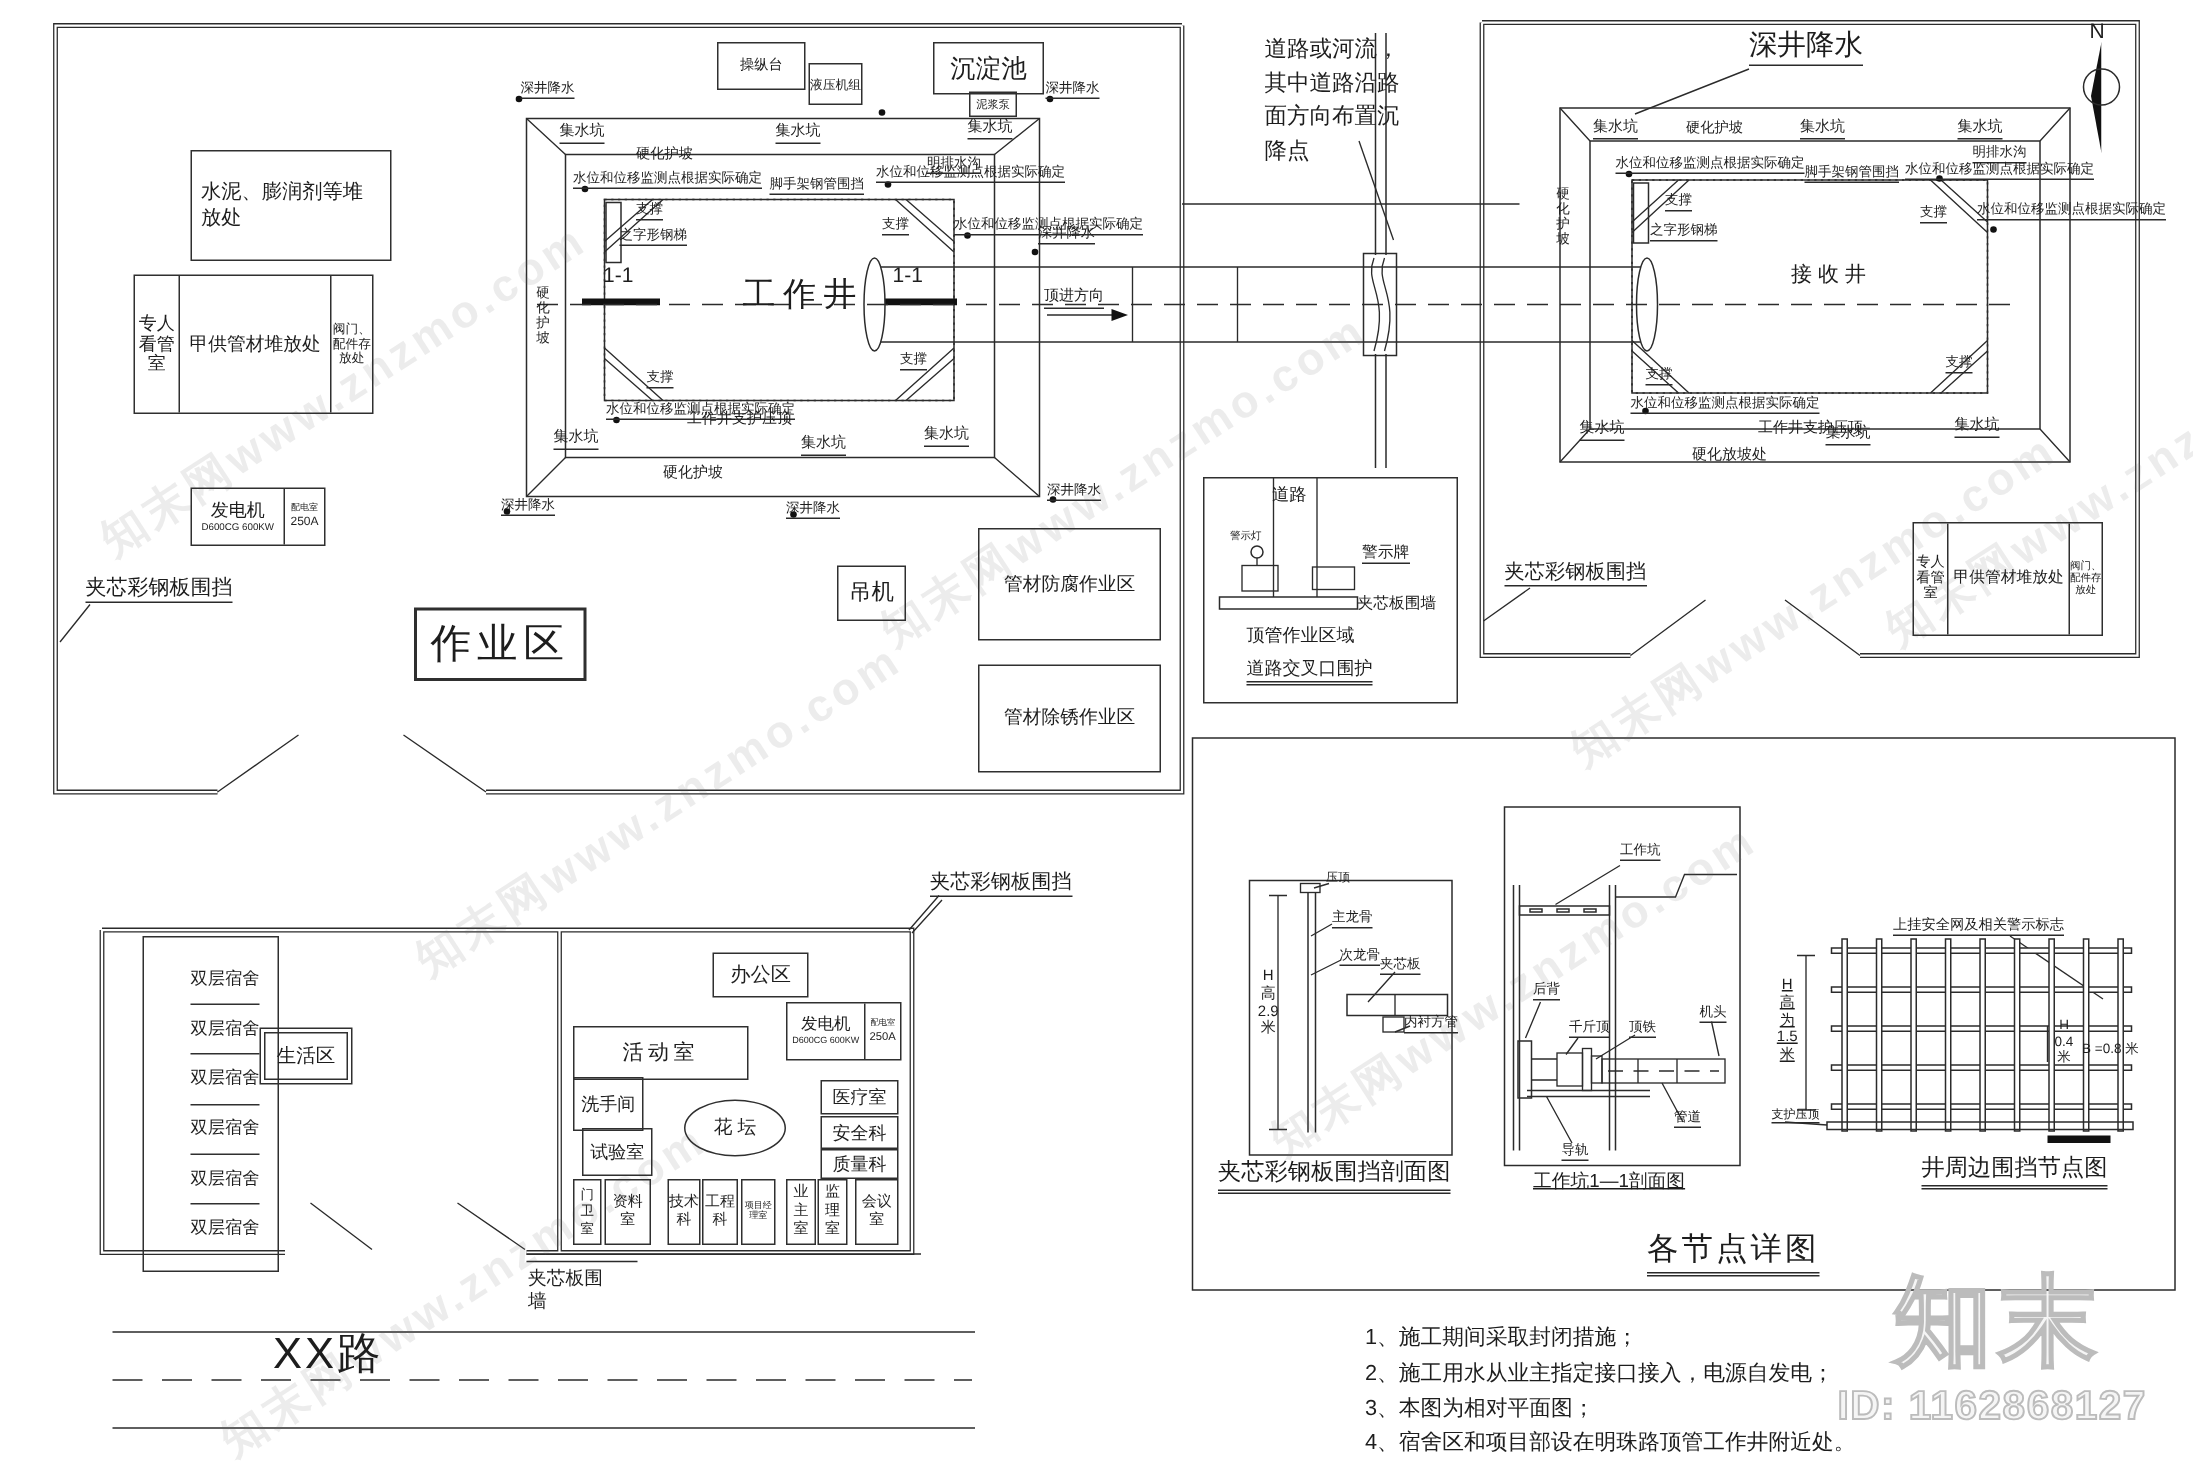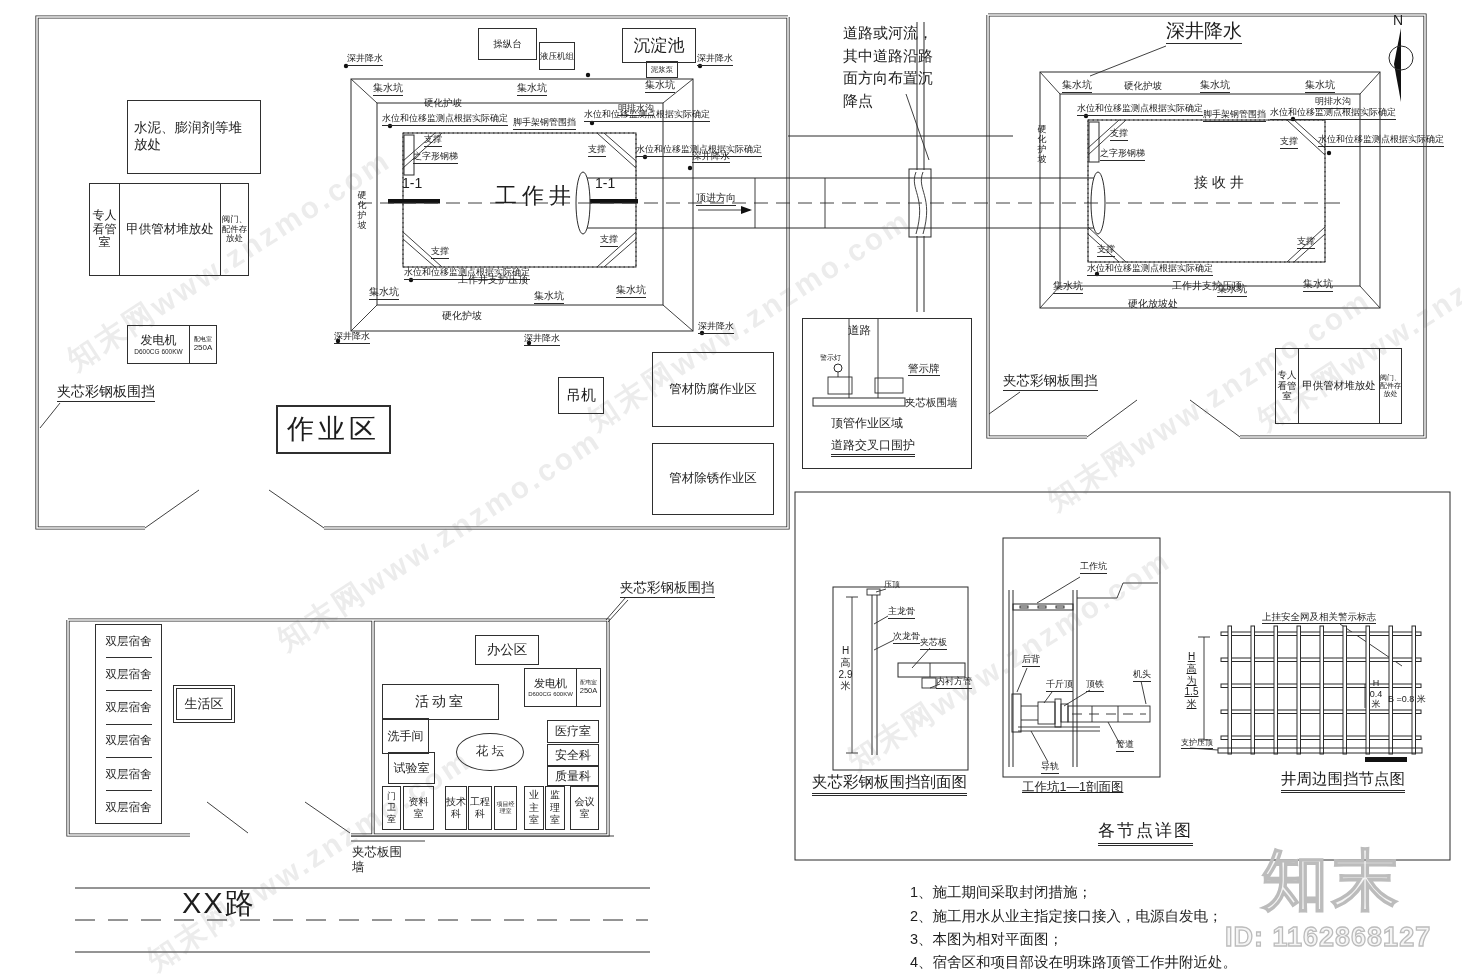--- a/index.html
+++ b/index.html
@@ -304,21 +304,21 @@
 </div>
 
 <div class="box" style="left:802px;top:318px;width:168px;height:149px;border-width:1.5px;"></div>
 <div class="lbl" style="left:848px;top:324px;font-size:11.5px;">道路</div>
 <div class="lbl" style="left:820px;top:354px;font-size:7px;">警示灯</div>
 <div class="lbl u" style="left:884px;top:362px;font-size:10.5px;margin-left:24px;">警示牌</div>
 <div class="lbl" style="left:905px;top:396px;font-size:10.5px;">夹芯板围墙</div>
 <div class="lbl" style="left:831px;top:416px;font-size:12px;">顶管作业区域</div>
 <div class="lbl du" style="left:831px;top:438px;font-size:12px;">道路交叉口围护</div>
 
-<div class="box col" style="left:95px;top:624px;width:65px;height:198px;padding:0;align-items:center;">
+<div class="box col" style="left:95px;top:624px;width:65px;height:198px;padding:12px;align-items:flex-end;">
   <div style="flex:1;display:flex;align-items:center;justify-content:center;font-size:11.5px;">双层宿舍</div>
   <div style="flex:1;display:flex;align-items:center;justify-content:center;font-size:11.5px;border-top:1.2px solid #2f2f2f;">双层宿舍</div>
   <div style="flex:1;display:flex;align-items:center;justify-content:center;font-size:11.5px;border-top:1.2px solid #2f2f2f;">双层宿舍</div>
   <div style="flex:1;display:flex;align-items:center;justify-content:center;font-size:11.5px;border-top:1.2px solid #2f2f2f;">双层宿舍</div>
   <div style="flex:1;display:flex;align-items:center;justify-content:center;font-size:11.5px;border-top:1.2px solid #2f2f2f;">双层宿舍</div>
   <div style="flex:1;display:flex;align-items:center;justify-content:center;font-size:11.5px;border-top:1.2px solid #2f2f2f;">双层宿舍</div>
 </div>
 
 <div class="box" style="left:176px;top:688px;width:54px;height:30px;font-size:13px;outline:1px solid #2f2f2f;outline-offset:2px;">生活区</div>
 <div class="box" style="left:475px;top:635px;width:62px;height:28px;font-size:13.5px;border-width:1.6px;">办公区</div>
@@ -372,21 +372,21 @@
 <div class="lbl u" style="left:1116px;top:739px;font-size:9px;">管道</div>
 <div class="lbl wrap" style="left:1022px;top:780px;width:112px;font-size:12.5px;text-decoration:underline;">工作坑1—1剖面图</div>
 
 <div class="lbl u" style="left:1262px;top:611px;font-size:9.5px;">上挂安全网及相关警示标志</div>
 <div class="lbl wrap" style="left:1183px;top:651px;width:17px;font-size:10px;text-align:center;text-decoration:underline;">H 高为 1.5 米</div>
 <div class="lbl wrap" style="left:1368px;top:678px;width:16px;font-size:9px;text-align:center;">H 0.4 米</div>
 <div class="lbl wrap" style="left:1388px;top:694px;width:40px;font-size:9px;">B =0.8 米</div>
 <div class="lbl u" style="left:1181px;top:738px;font-size:8px;">支护压顶</div>
 <div class="lbl du" style="left:1281px;top:770px;font-size:15.5px;">井周边围挡节点图</div>
 
-<div class="lbl du" style="left:1098px;top:821px;font-size:17px;letter-spacing:2px;">各节点详图</div>
+<div class="lbl du" style="left:1098px;top:821px;font-size:21px;letter-spacing:2px;">各节点详图</div>
 
 <div class="lbl" style="left:910px;top:884px;font-size:14.5px;">1、施工期间采取封闭措施；</div>
 <div class="lbl" style="left:910px;top:908px;font-size:14.5px;">2、施工用水从业主指定接口接入，电源自发电；</div>
 <div class="lbl" style="left:910px;top:931px;font-size:14.5px;">3、本图为相对平面图；</div>
 <div class="lbl" style="left:910px;top:954px;font-size:14.5px;">4、宿舍区和项目部设在明珠路顶管工作井附近处。</div>
 
 <div class="wm-big" style="left:1262px;top:836px;font-size:66px;">知末</div>
 <div class="wm-big" style="left:1225px;top:922px;font-size:27px;letter-spacing:1px;">ID: 1162868127</div>
 
 </div>

